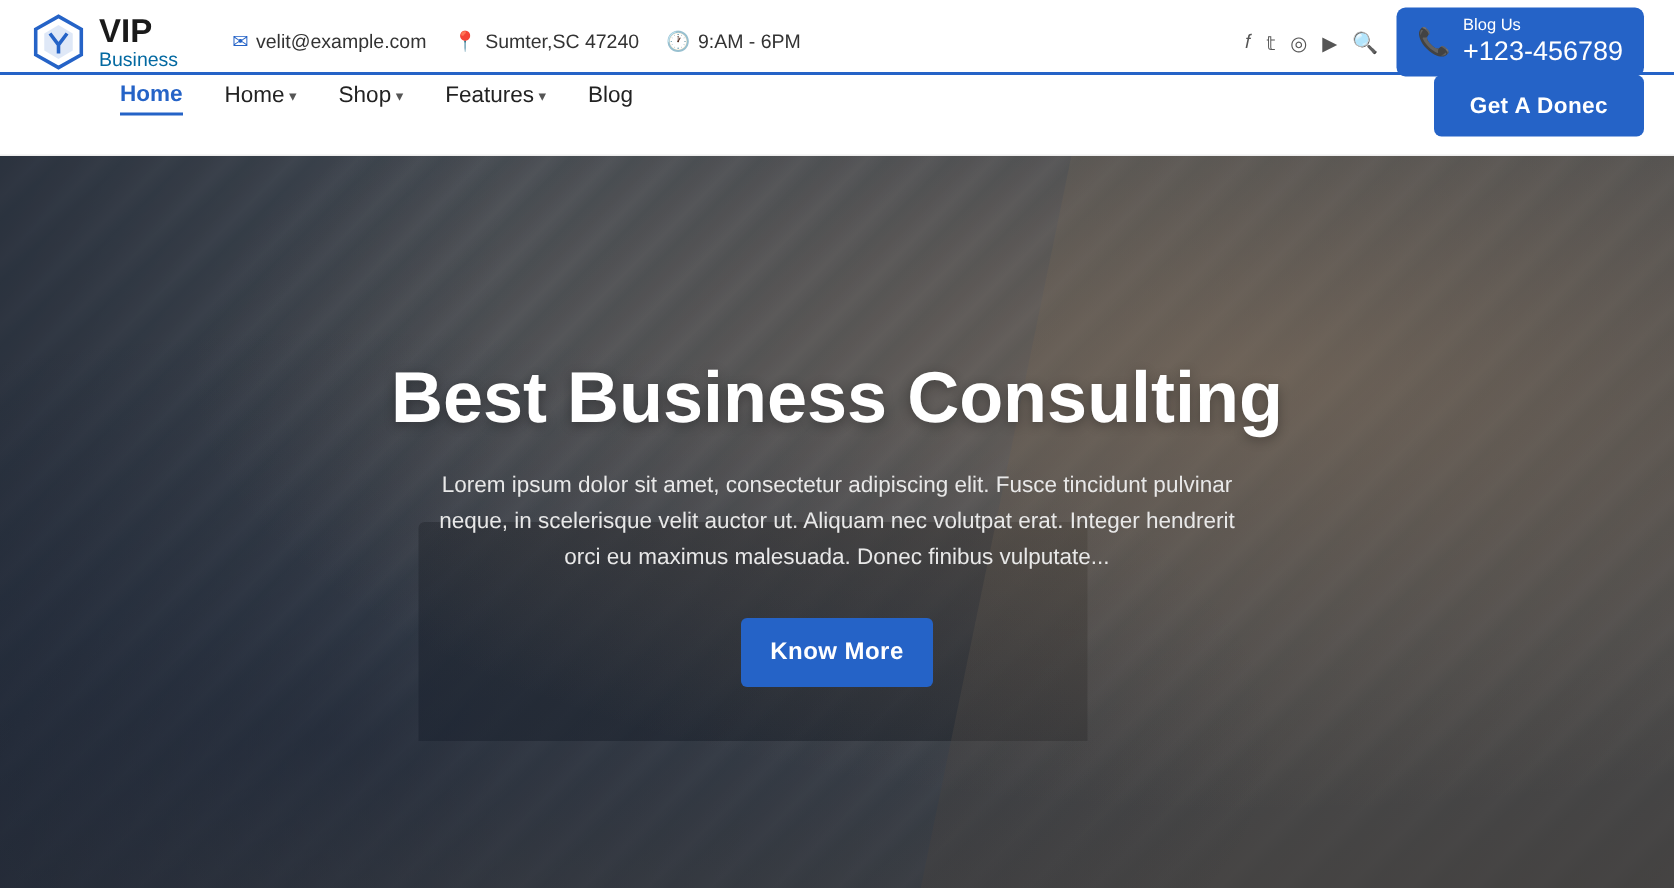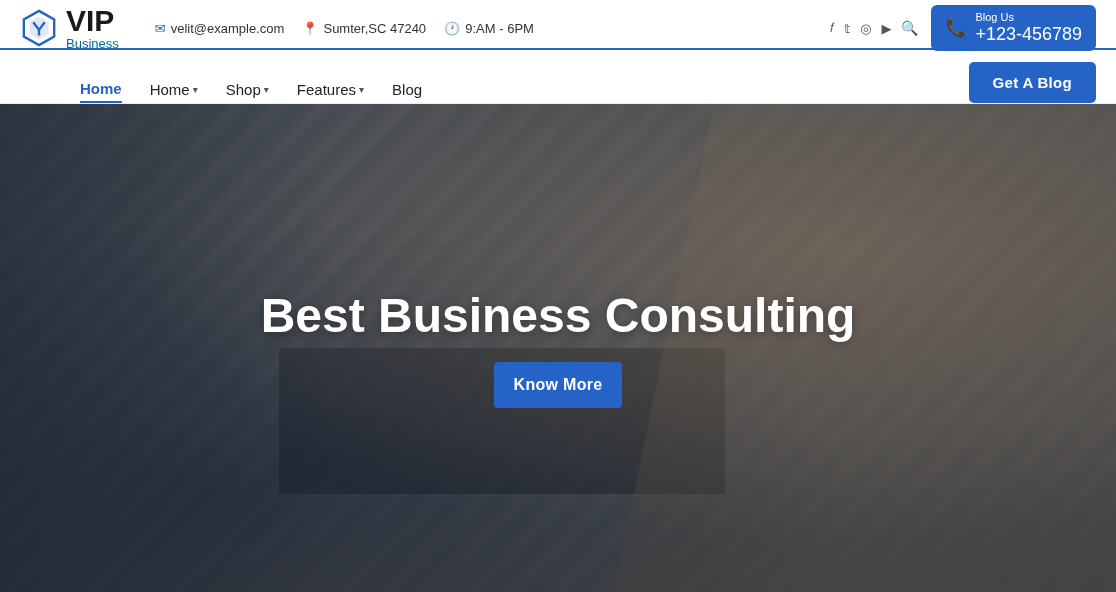--- a/index.html
+++ b/index.html
@@ -24,21 +24,21 @@
       display: flex;
       align-items: center;
       gap: 8px;
       margin-right: 30px;
     }
     .logo-icon {
       width: 38px;
       height: 38px;
     }
     .logo-text { display: flex; flex-direction: column; line-height: 1.1; }
-    .logo-vip { font-size: 30px; font-weight: 900; color: #1a1a1a; }
+    .logo-vip { font-size: 22px; font-weight: 900; color: #1a1a1a; }
     .logo-business { font-size: 13px; color: #0369a1; }
 
     .contact-items {
       display: flex;
       align-items: center;
       gap: 18px;
       font-size: 13px;
       color: #333;
     }
     .contact-item {
@@ -87,21 +87,21 @@
       font-size: 18px;
     }
     .call-us-text { display: flex; flex-direction: column; line-height: 1.2; }
     .call-us-label { font-size: 11px; }
     .call-us-number { font-size: 18px; font-weight: normal; }
 
     
     .nav-bar {
       background: #fff;
       display: flex;
-      align-items: flex-end;
+      align-items: flex-start;
       justify-content: space-between;
       padding: 0 20px 0 80px;
       height: 54px;
       border-bottom: 1px solid #eee;
     }
     .nav-links {
       display: flex;
       align-items: center;
       gap: 28px;
     }
@@ -261,21 +261,21 @@
       <span class="chevron">▾</span>
     </a>
     <a class="nav-link">
       <span>Features</span>
       <span class="chevron">▾</span>
     </a>
     <a class="nav-link">
       <span>Blog</span>
     </a>
   </nav>
-  <button class="get-quote-btn">Get A Blog</button>
+  <button class="get-quote-btn">Get A Donec</button>
 </div>
 
 <div class="hero">
   <div class="hero-bg-img"></div>
   <div class="hero-overlay-dark"></div>
 
   <div style="position:absolute;inset:0;z-index:0;overflow:hidden;">
 
     <div style="position:absolute;bottom:0;left:0;right:0;height:35%;background:linear-gradient(180deg,transparent,rgba(80,70,60,0.6));"></div>
 
@@ -283,15 +283,16 @@
 
     <div style="position:absolute;top:0;right:0;bottom:0;width:45%;background:linear-gradient(160deg,rgba(150,130,100,0.3) 0%,rgba(100,80,60,0.5) 100%);clip-path:polygon(20% 0,100% 0,100% 100%,0 100%);"></div>
 
     <div style="position:absolute;top:0;left:0;bottom:0;width:30%;background:linear-gradient(90deg,rgba(20,25,40,0.6),transparent);"></div>
 
     <div style="position:absolute;inset:0;background:rgba(40,50,65,0.45);"></div>
   </div>
 
   <div class="hero-content">
     <h1 class="hero-title">Best Business Consulting</h1>
+    <p class="hero-desc">Lorem ipsum dolor sit amet, consectetur adipiscing elit. Fusce tincidunt pulvinar neque, in scelerisque velit auctor ut. Aliquam nec volutpat erat. Integer hendrerit orci eu maximus malesuada. Donec finibus vulputate...</p>
     <button class="know-more-btn">Know More</button>
   </div>
 </div>
 
 </body></html>

